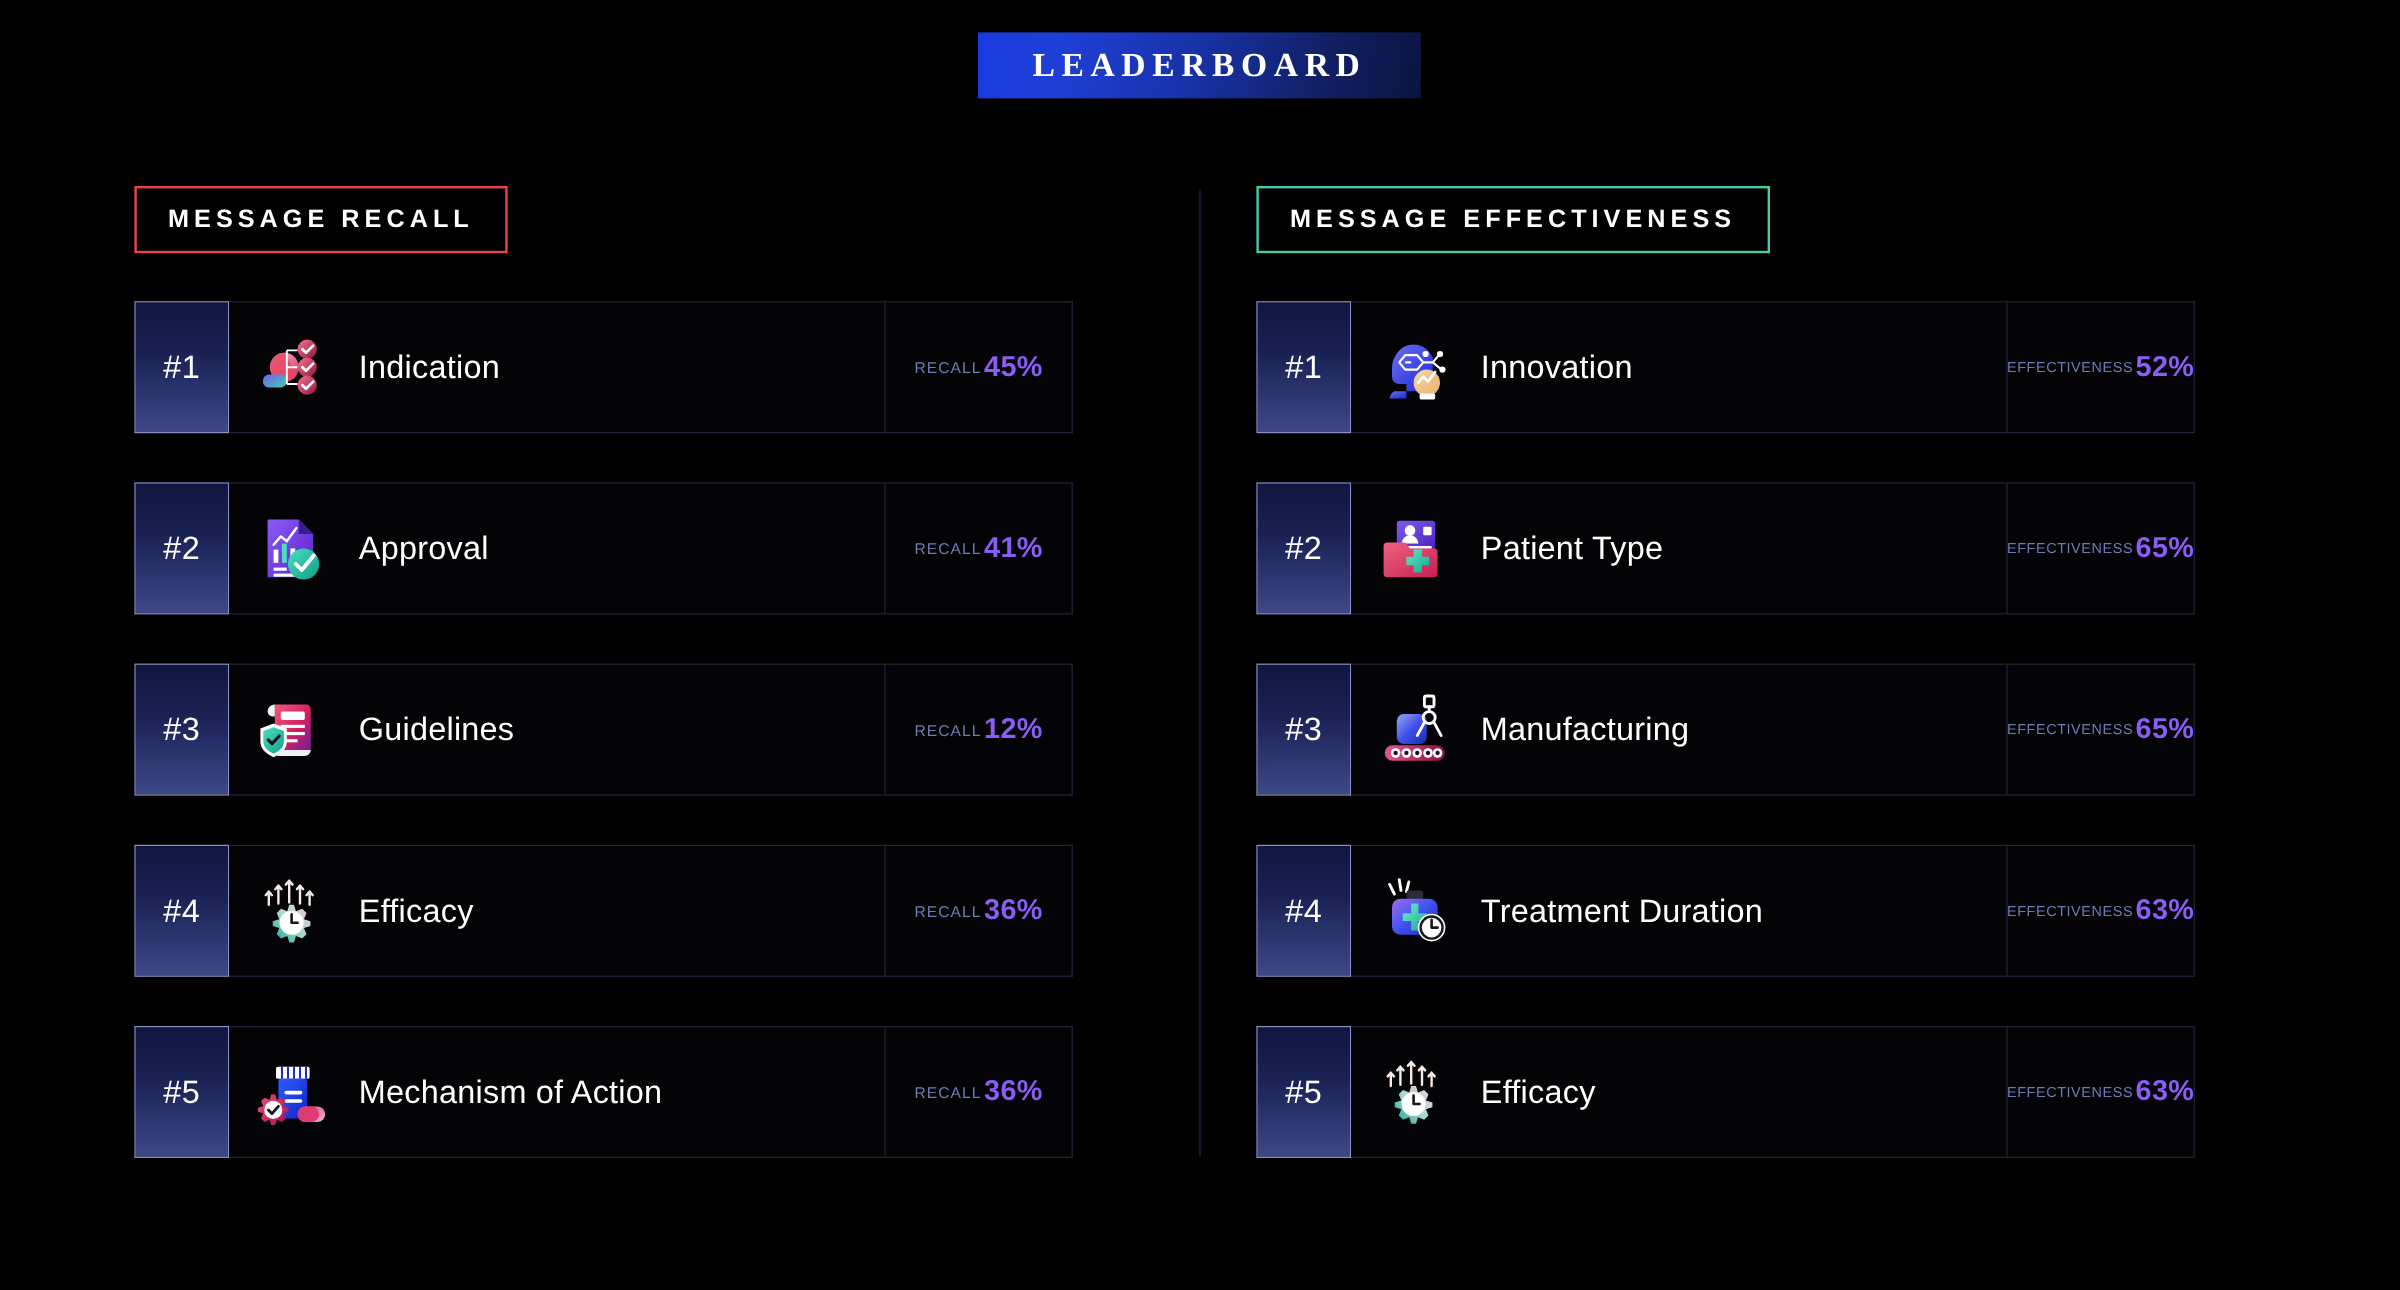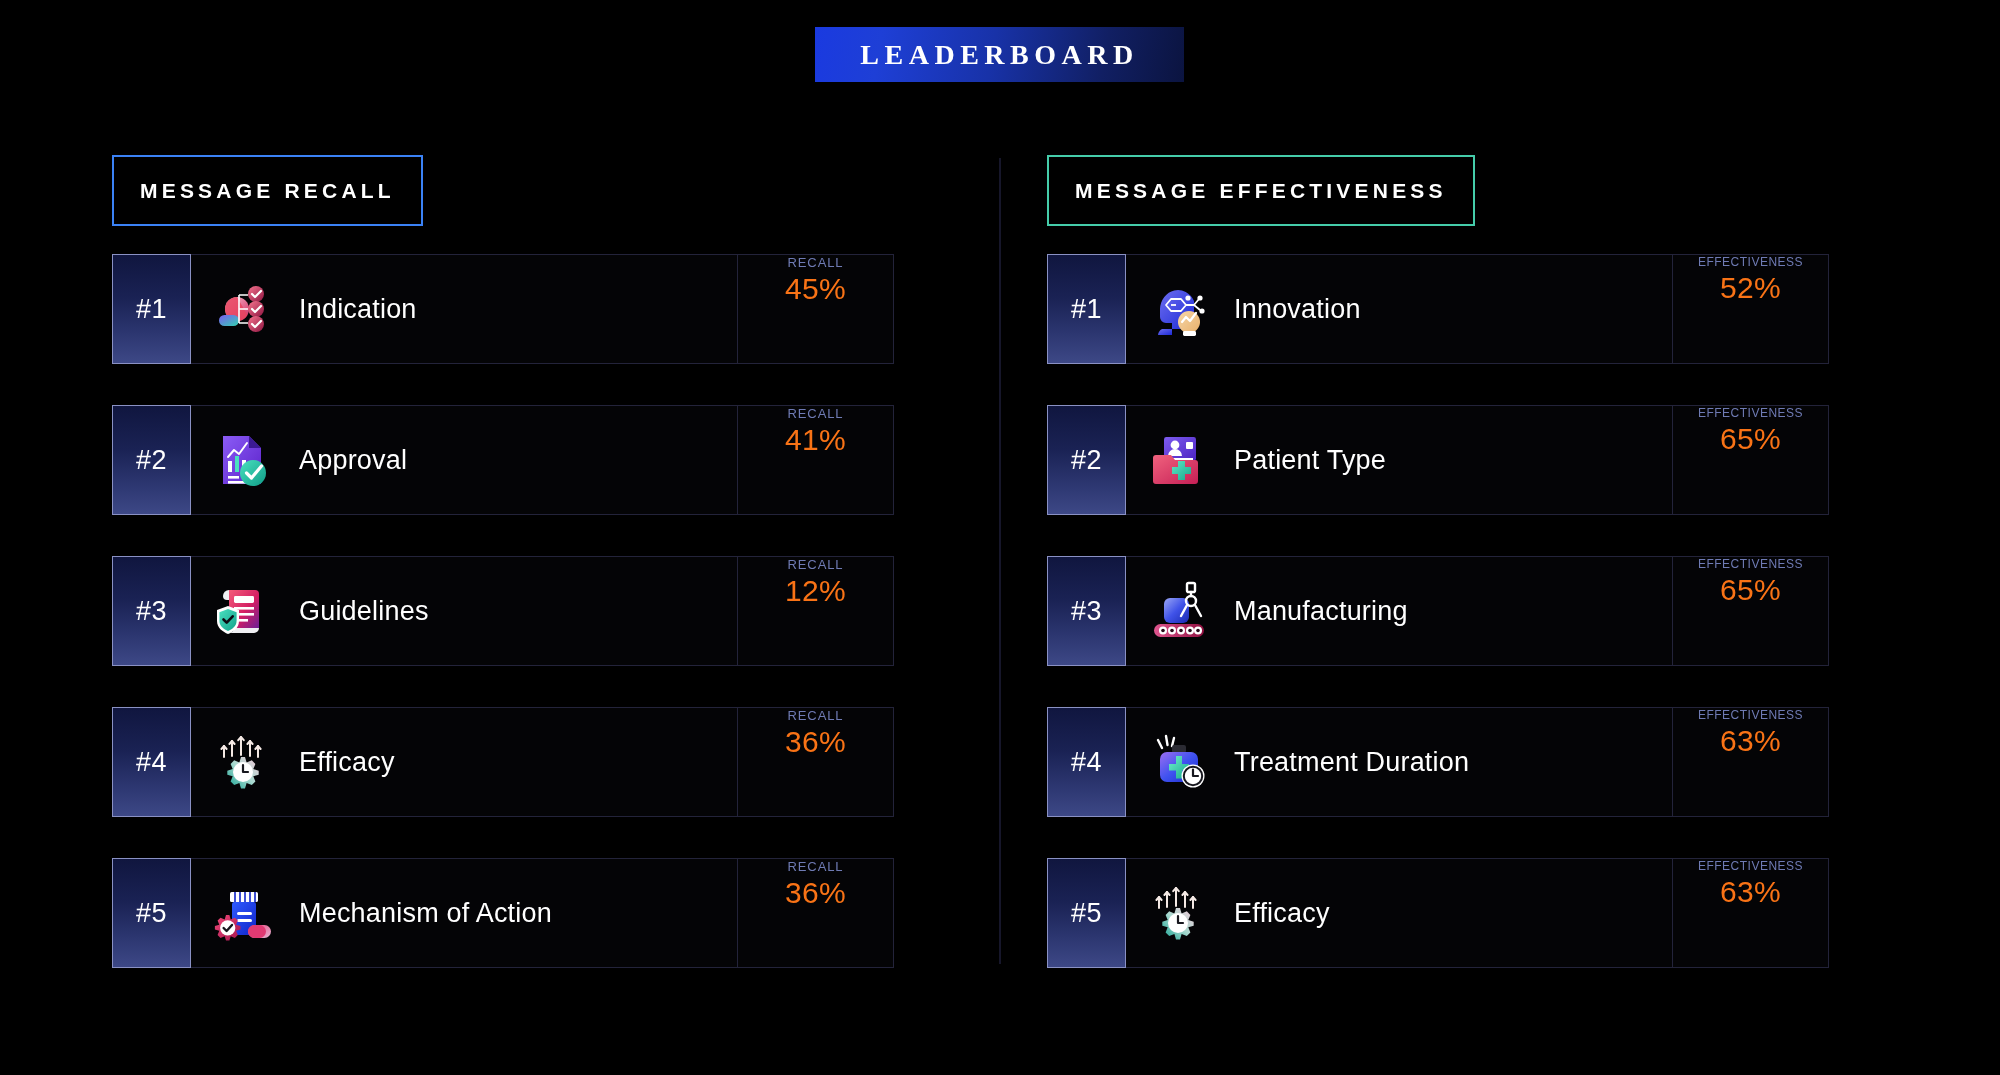--- a/index.html
+++ b/index.html
@@ -43,24 +43,24 @@
   .column {
     position: absolute;
     top: 155px;
   }
   .col-left  { left: 112px; width: 782px; }
   .col-right { left: 1047px; width: 782px; }
 
   .section-head {
     display: inline-flex;
     align-items: center;
-    height: 71px;
+    height: 56px;
     padding: 0 26px;
-    border: 2px solid #3b82f6;
-    margin-bottom: 28px;
+    border: 2px solid #ef4444;
+    margin-bottom: 40px;
   }
   .section-head.green { border-color: #45ccaa; }
   .section-head .st {
     color: #ffffff;
     font-size: 21px;
     font-weight: bold;
     letter-spacing: 4.2px;
     white-space: nowrap;
   }
 
@@ -117,37 +117,38 @@
     font-size: 27px;
     font-weight: 400;
     padding-left: 4px;
     letter-spacing: 0.2px;
   }
   .metric-cell {
     width: 156px;
     flex: 0 0 156px;
     border-left: 1px solid #23233a;
     display: flex;
-    flex-direction: column;
+    flex-direction: row;
     align-items: center;
+    justify-content: center;
     gap: 2px;
     align-self: stretch;
   }
   .metric-cell.wide { width: 156px; flex-basis: 156px; margin-left: 32px; }
   .metric-label {
     color: #6f7bb4;
     font-size: 13px;
     letter-spacing: 0.9px;
     font-weight: 400;
   }
   .metric-label.sm { font-size: 12px; letter-spacing: 0.5px; }
   .metric-value {
-    color: #f97316;
-    font-size: 30px;
-    font-weight: 400;
+    color: #8b5cf6;
+    font-size: 24px;
+    font-weight: 700;
     letter-spacing: 0.3px;
   }
 </style>
 </head>
 <body>
 
 <div id="stage">
 
   <div class="title-banner">
     <span class="t">LEADERBOARD</span>

